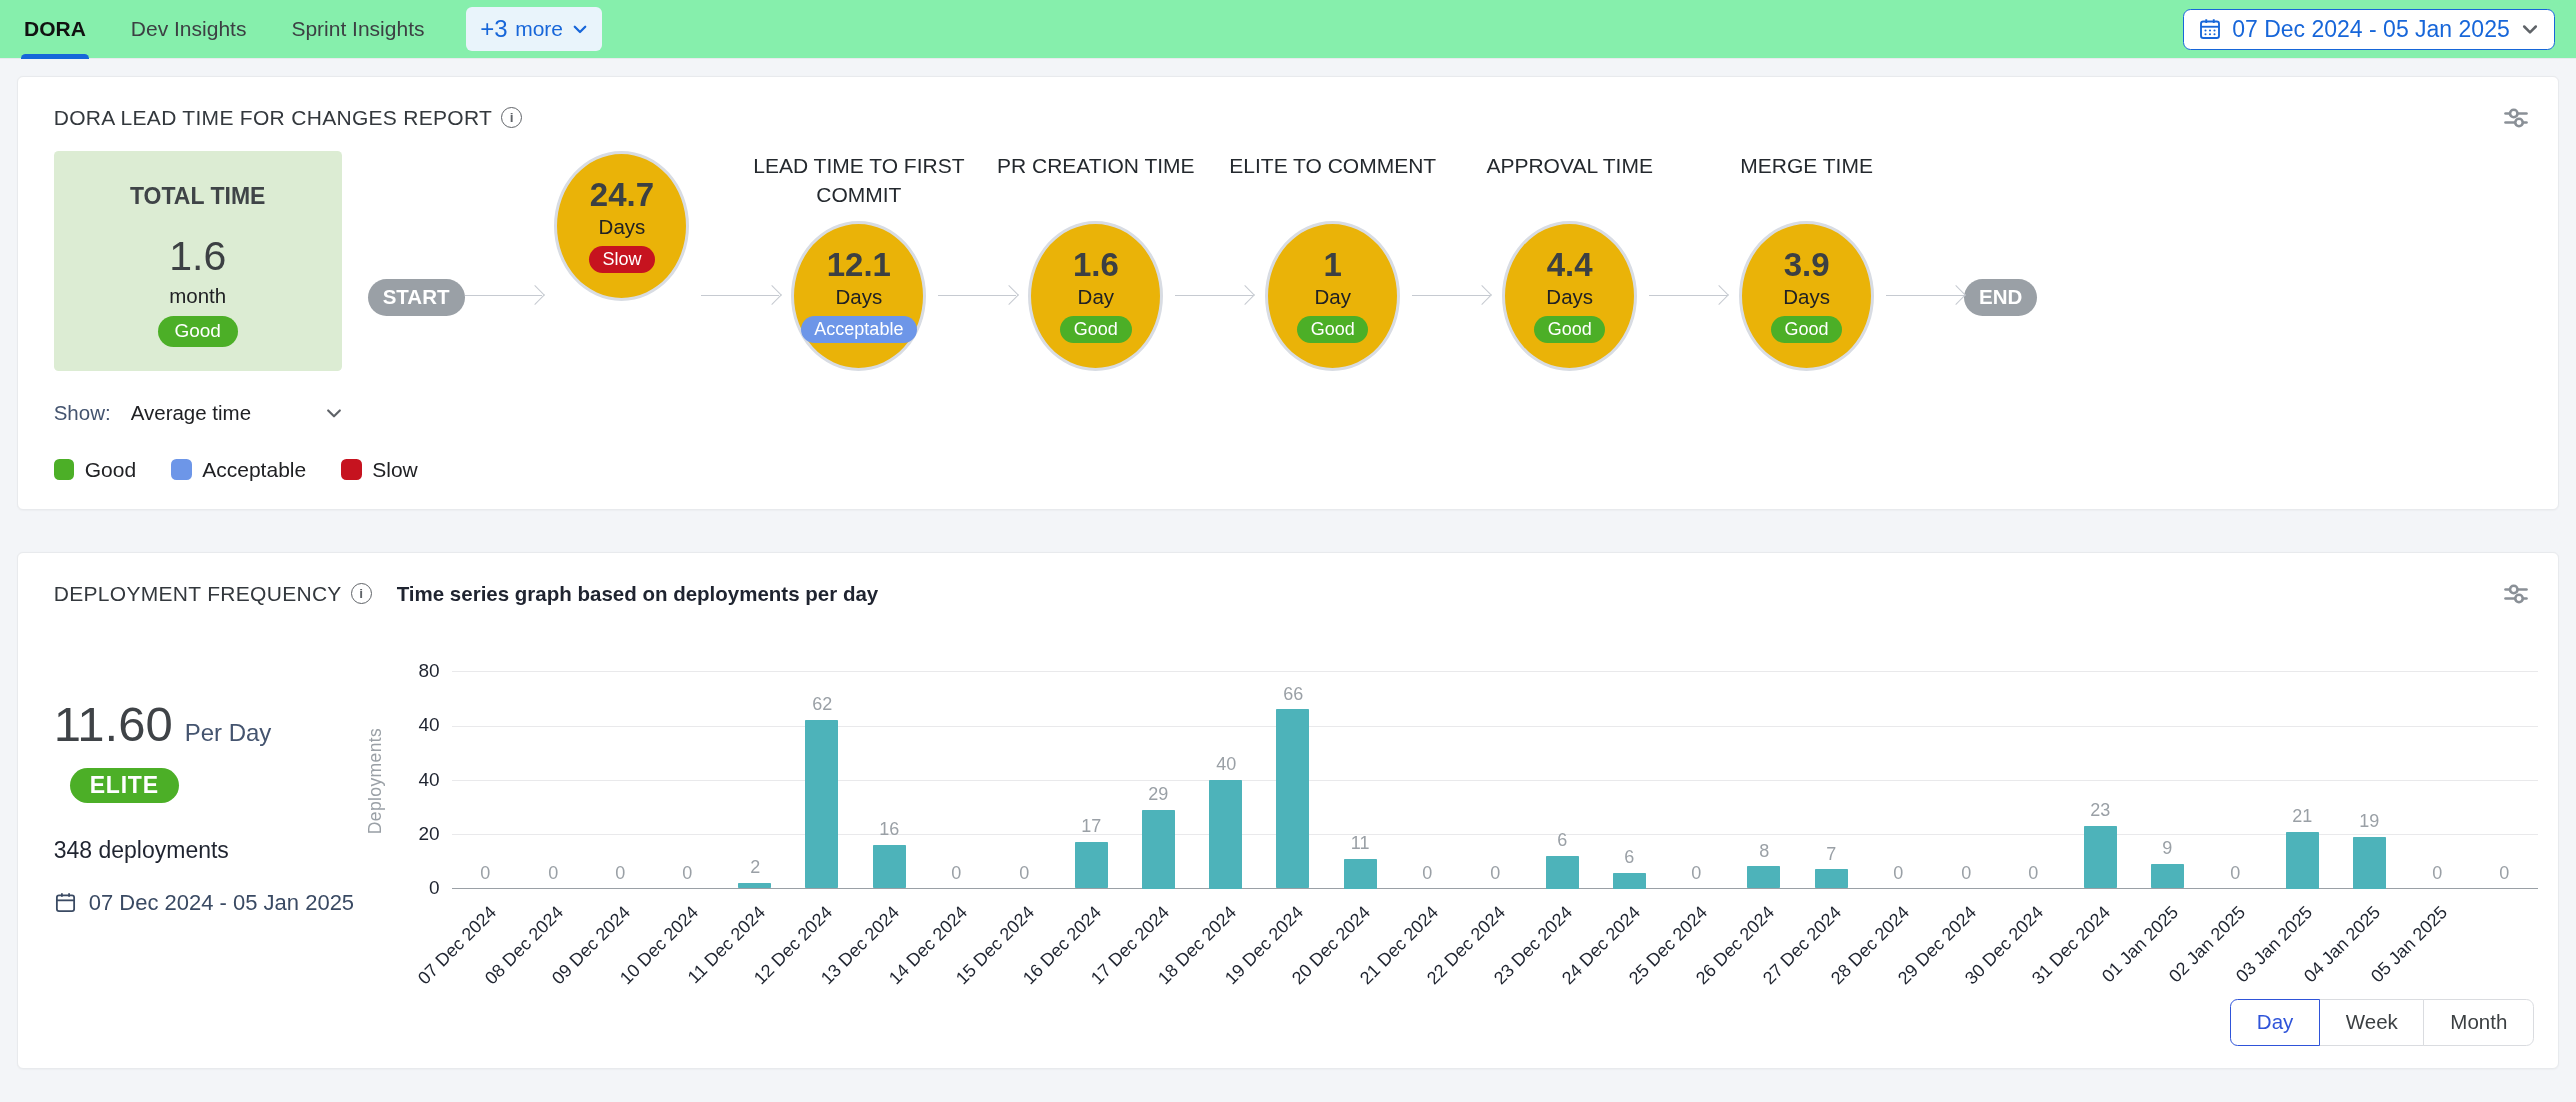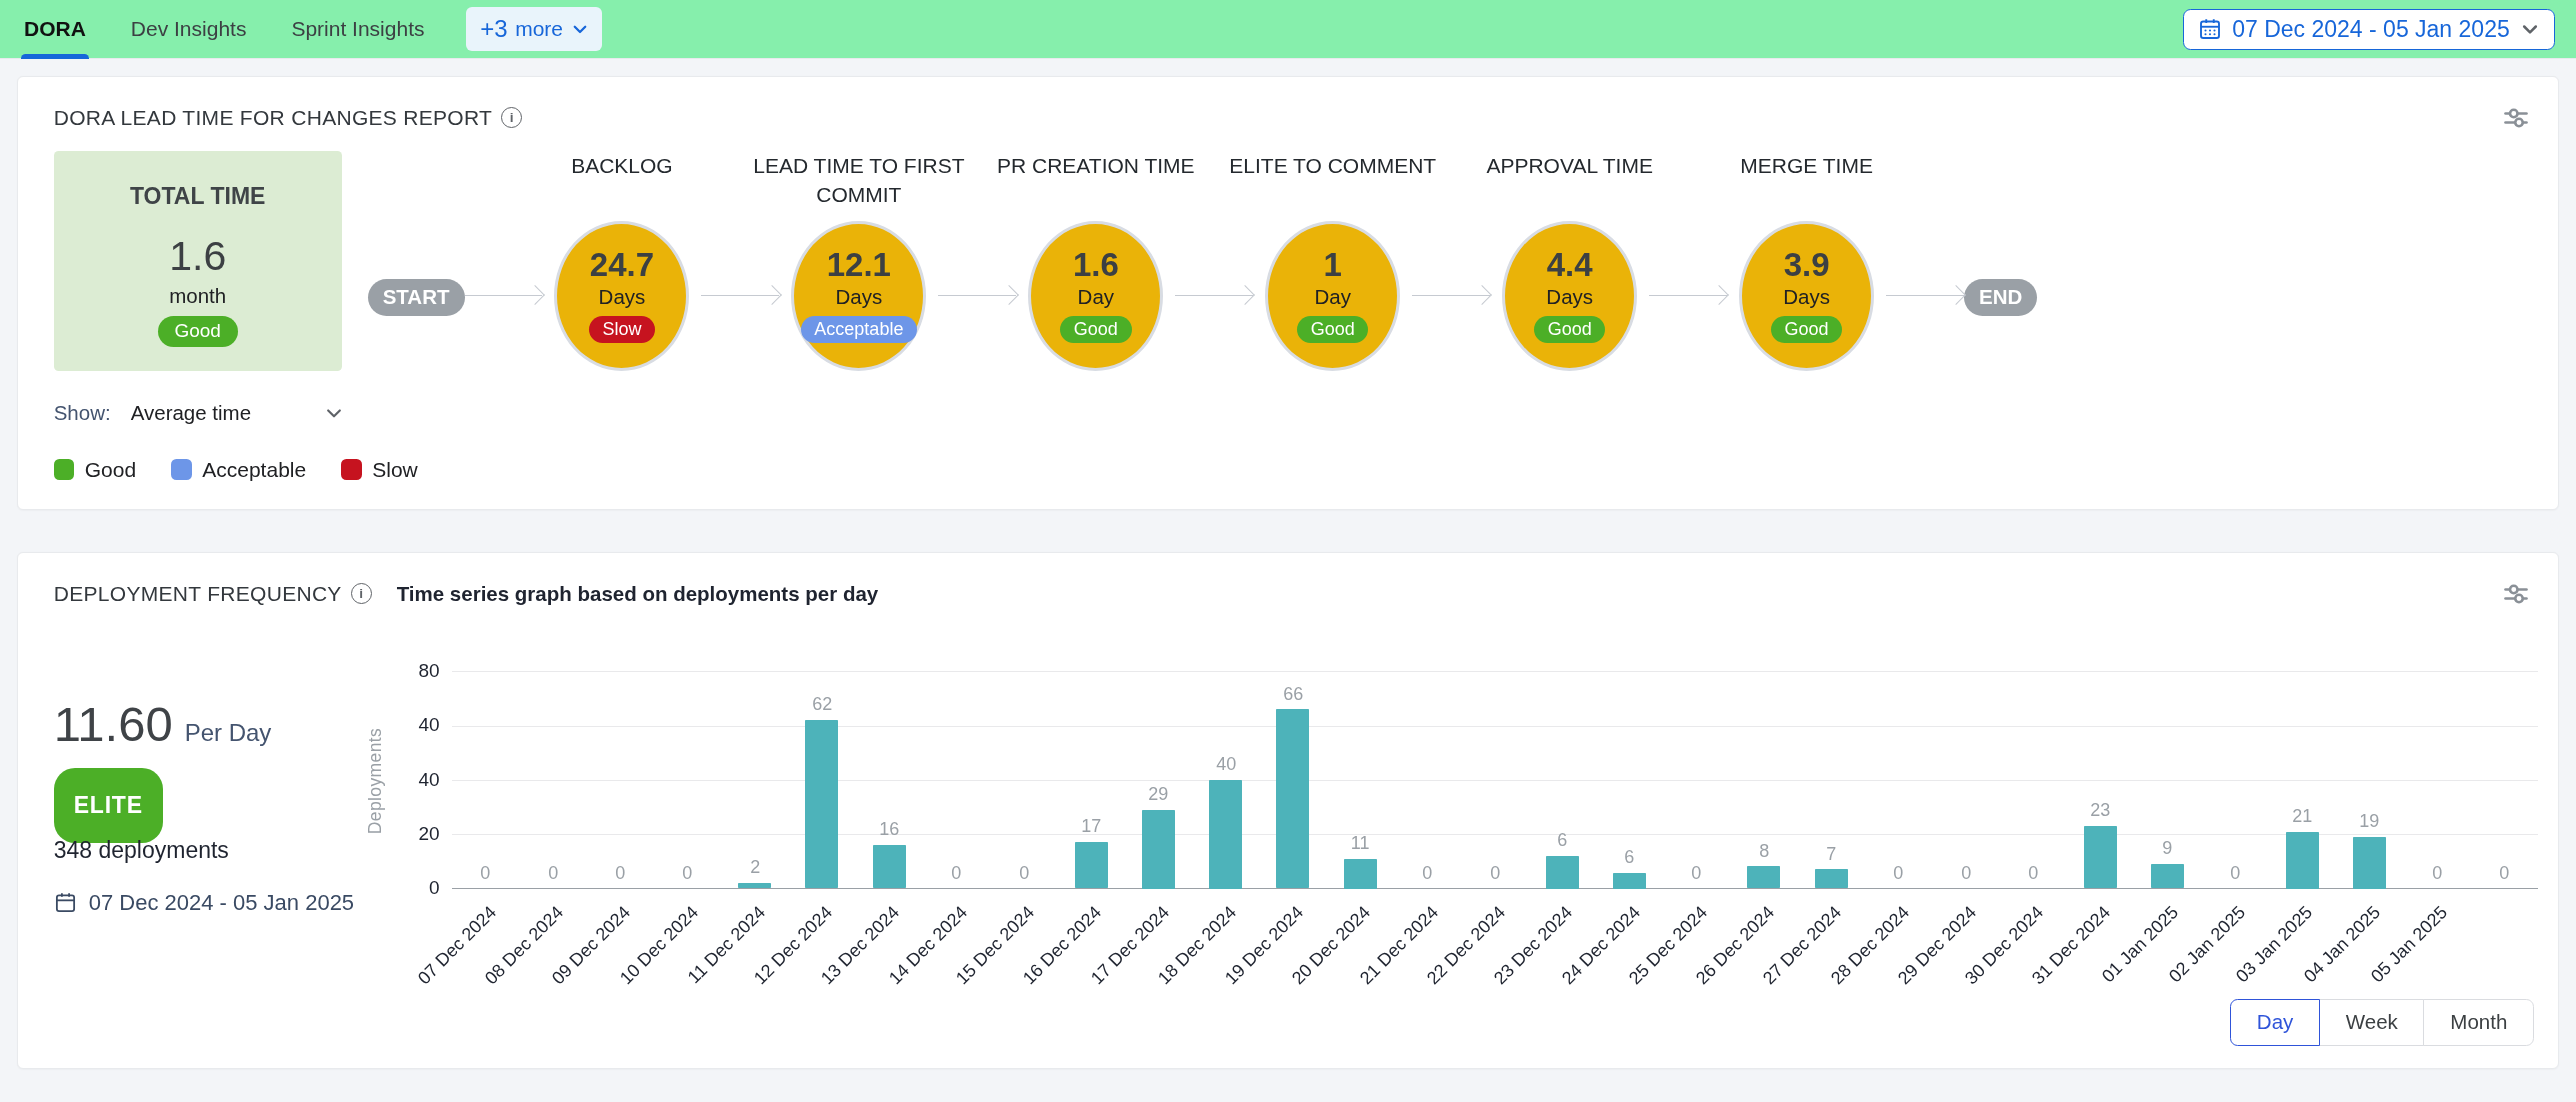--- a/index.html
+++ b/index.html
@@ -51,21 +51,21 @@
 
   .legend { display:flex; align-items:center; margin:33px 0 0 36px; gap:35px; }
   .legend-item { display:flex; align-items:center; gap:10.6px; font-size:21px; color:#202124; }
   .swatch { width:20.5px; height:20.5px; border-radius:5.3px; }
 
   
   .subtitle { position:absolute; left:379px; top:29px; font-size:20.5px; font-weight:700; color:#1f2430; }
   .rate-row { position:absolute; left:36px; top:143px; display:flex; align-items:baseline; gap:12px; }
   .rate-value { font-size:49px; color:#3f4347; }
   .rate-unit { font-size:24px; color:#44546f; }
-  .elite-pill { position:absolute; left:36px; top:215px; color:#fff; font-weight:700; font-size:23px; letter-spacing:0.8px; padding:24px 20px; border-radius:21px; }
+  .elite-pill { position:absolute; left:52px; top:215px; color:#fff; font-weight:700; font-size:23px; letter-spacing:0.8px; padding:4px 20px; border-radius:21px; }
   .deploy-count { position:absolute; left:36px; top:284px; font-size:23px; color:#1f2430; }
   .date-row { position:absolute; left:36px; top:337px; display:flex; align-items:center; gap:12px; font-size:22px; color:#3a4a63; }
 
   .chart-layer { position:absolute; inset:0; overflow:visible; }
   .gridline { position:absolute; height:0.8px; background:#e9e9eb; }
   .gridline.baseline { height:1.5px; background:#9aa0a6; }
   .ytick { position:absolute; width:61px; text-align:right; font-size:19px; color:#1f2430; }
   .y-axis-title { position:absolute; left:357px; top:228px; transform:translate(-50%,-50%) rotate(-90deg); font-size:17.5px; color:#9aa0a6; letter-spacing:0.4px; }
   .bar { position:absolute; width:33px; border-radius:0.8px; }
   .bar-val { position:absolute; width:61px; text-align:center; font-size:18px; color:#9aa0a6; }
@@ -143,21 +143,20 @@
       <div class="total-value">1.6</div>
       <div class="total-unit">month</div>
       <span class="status-pill" style="background-color: rgb(76, 175, 39);">Good</span>
     </div>
 
     <div class="flow-track">
       <div class="terminal-pill">START</div>
       <div class="arrow"></div>
 
       <div class="stage">
-        <div class="stage-label">BACKLOG</div>
         <div class="ellipse">
           <div class="stage-value">24.7</div>
           <div class="stage-unit">Days</div>
           <span class="status-pill" style="background-color: rgb(198, 19, 31);">Slow</span>
         </div>
       </div>
       <div class="arrow"></div>
 
       <div class="stage">
         <div class="stage-label">LEAD TIME TO FIRST COMMIT</div>

